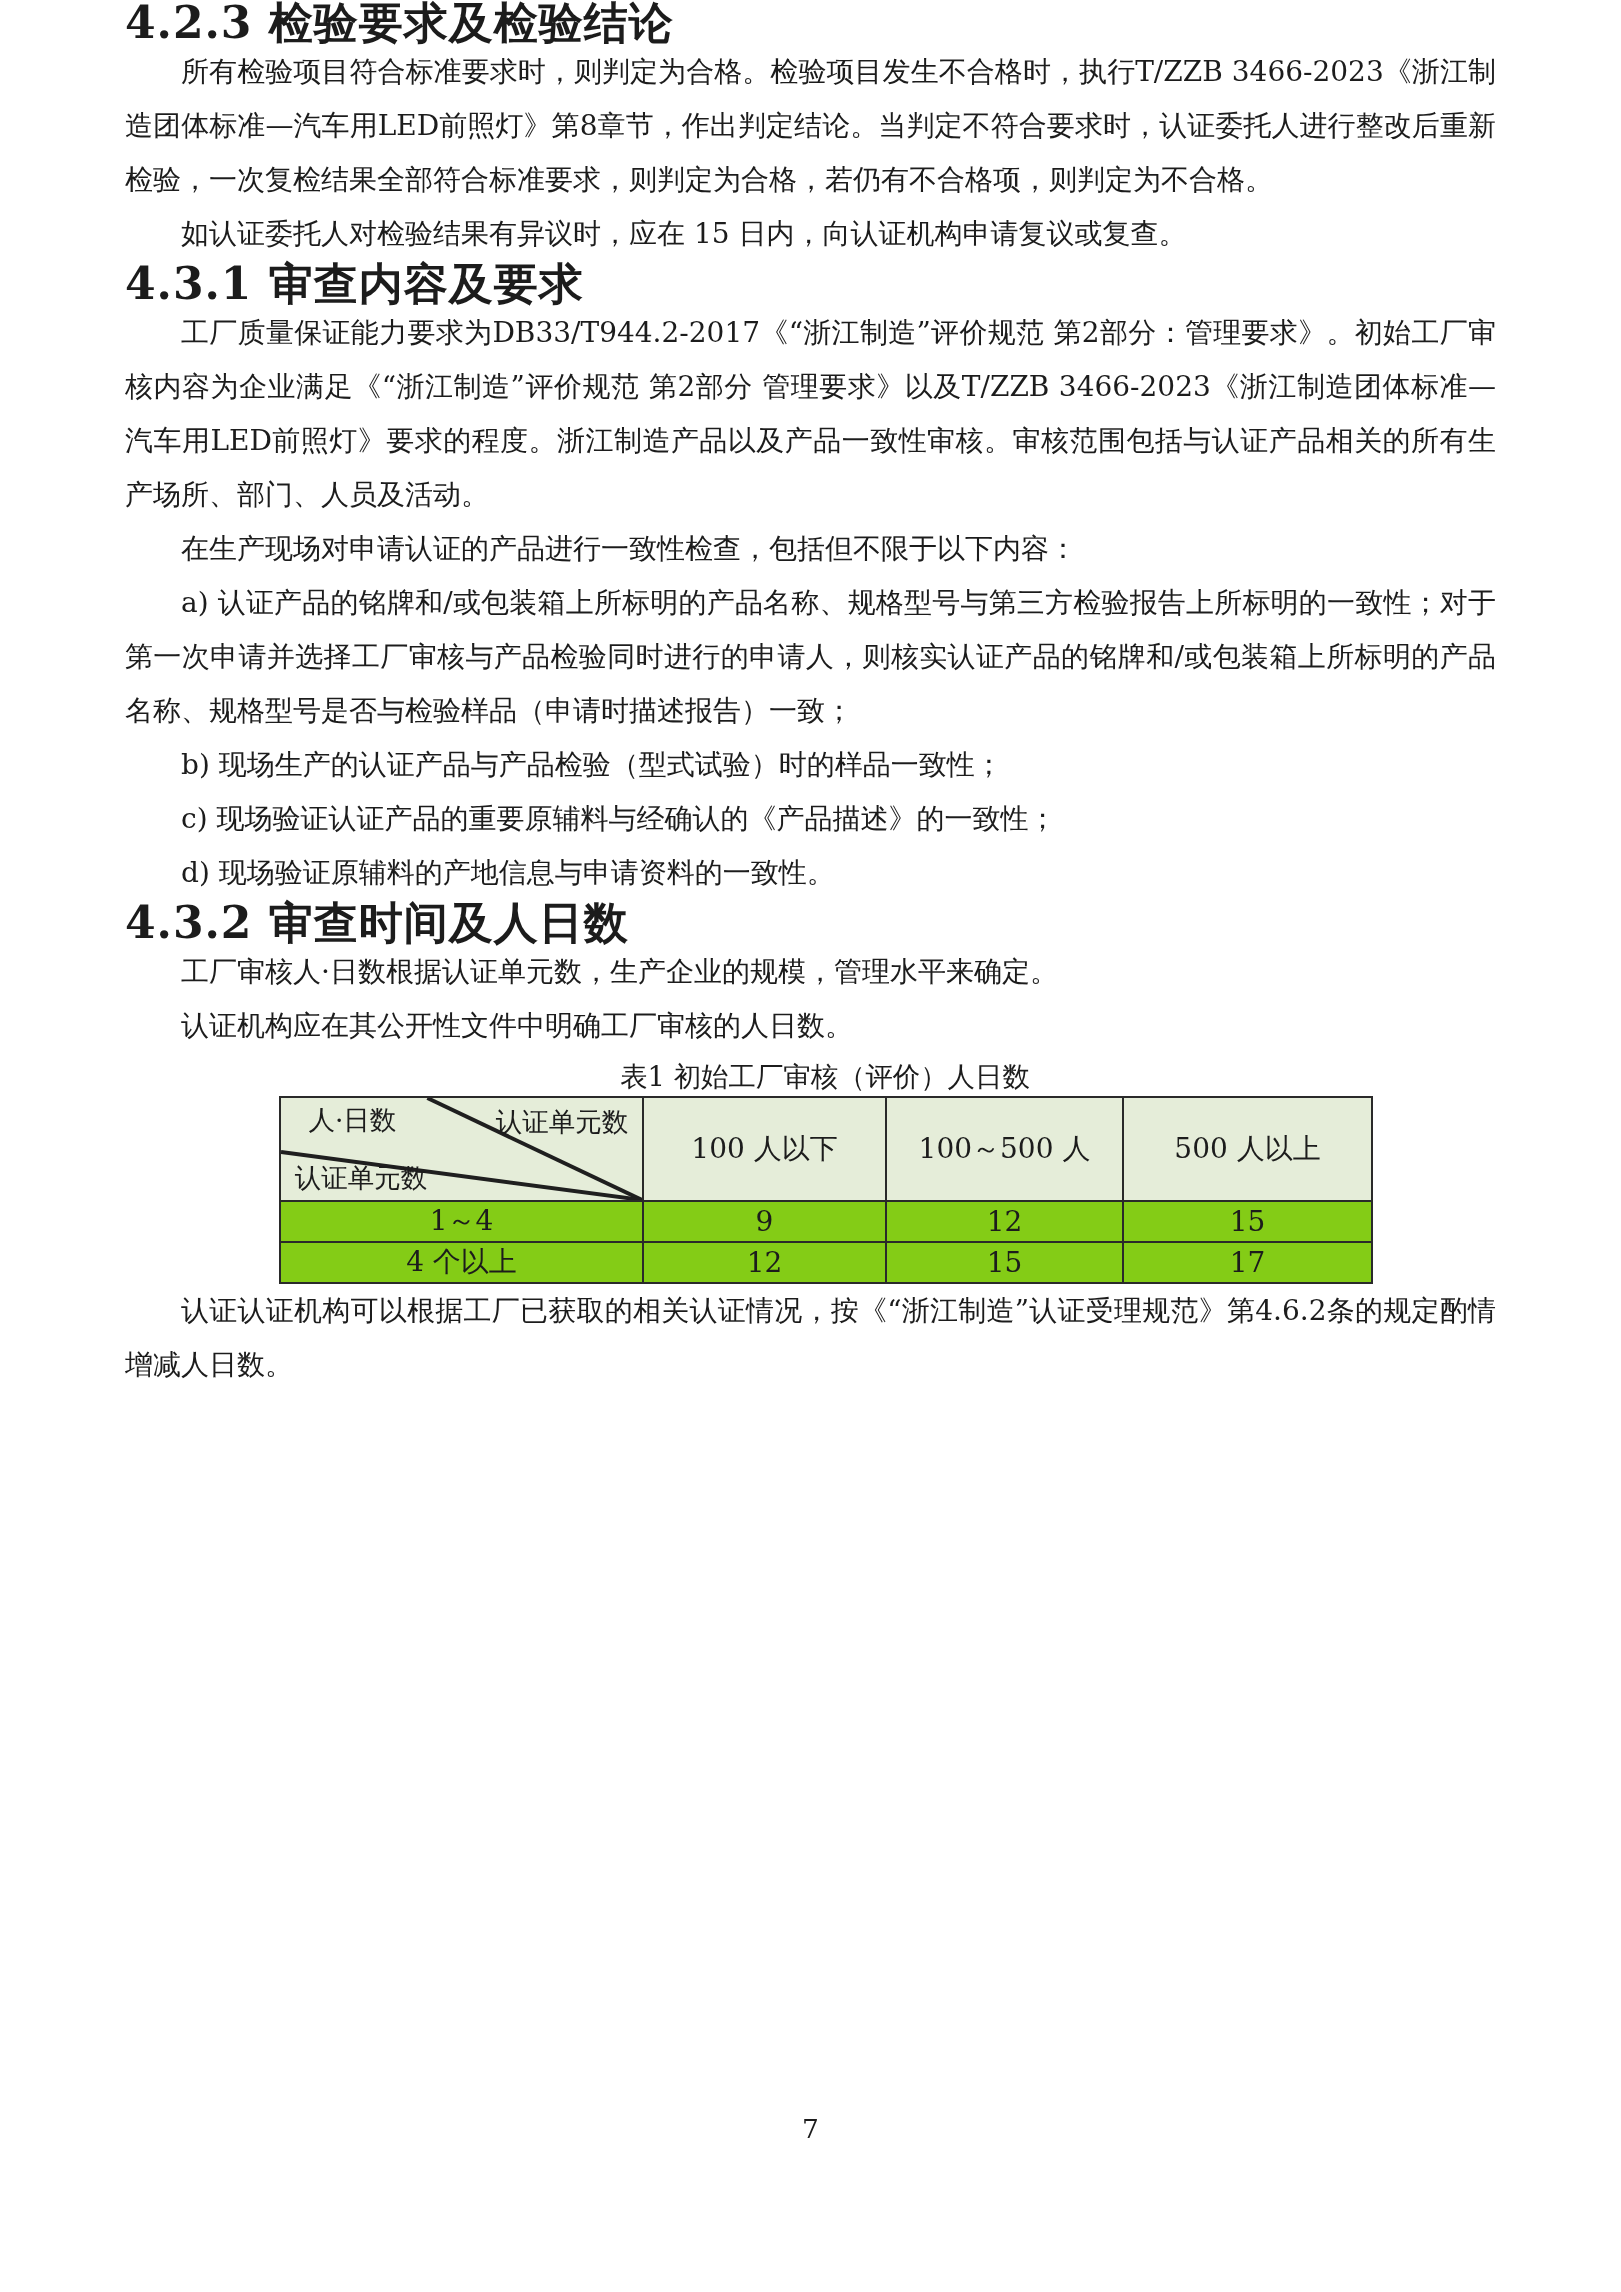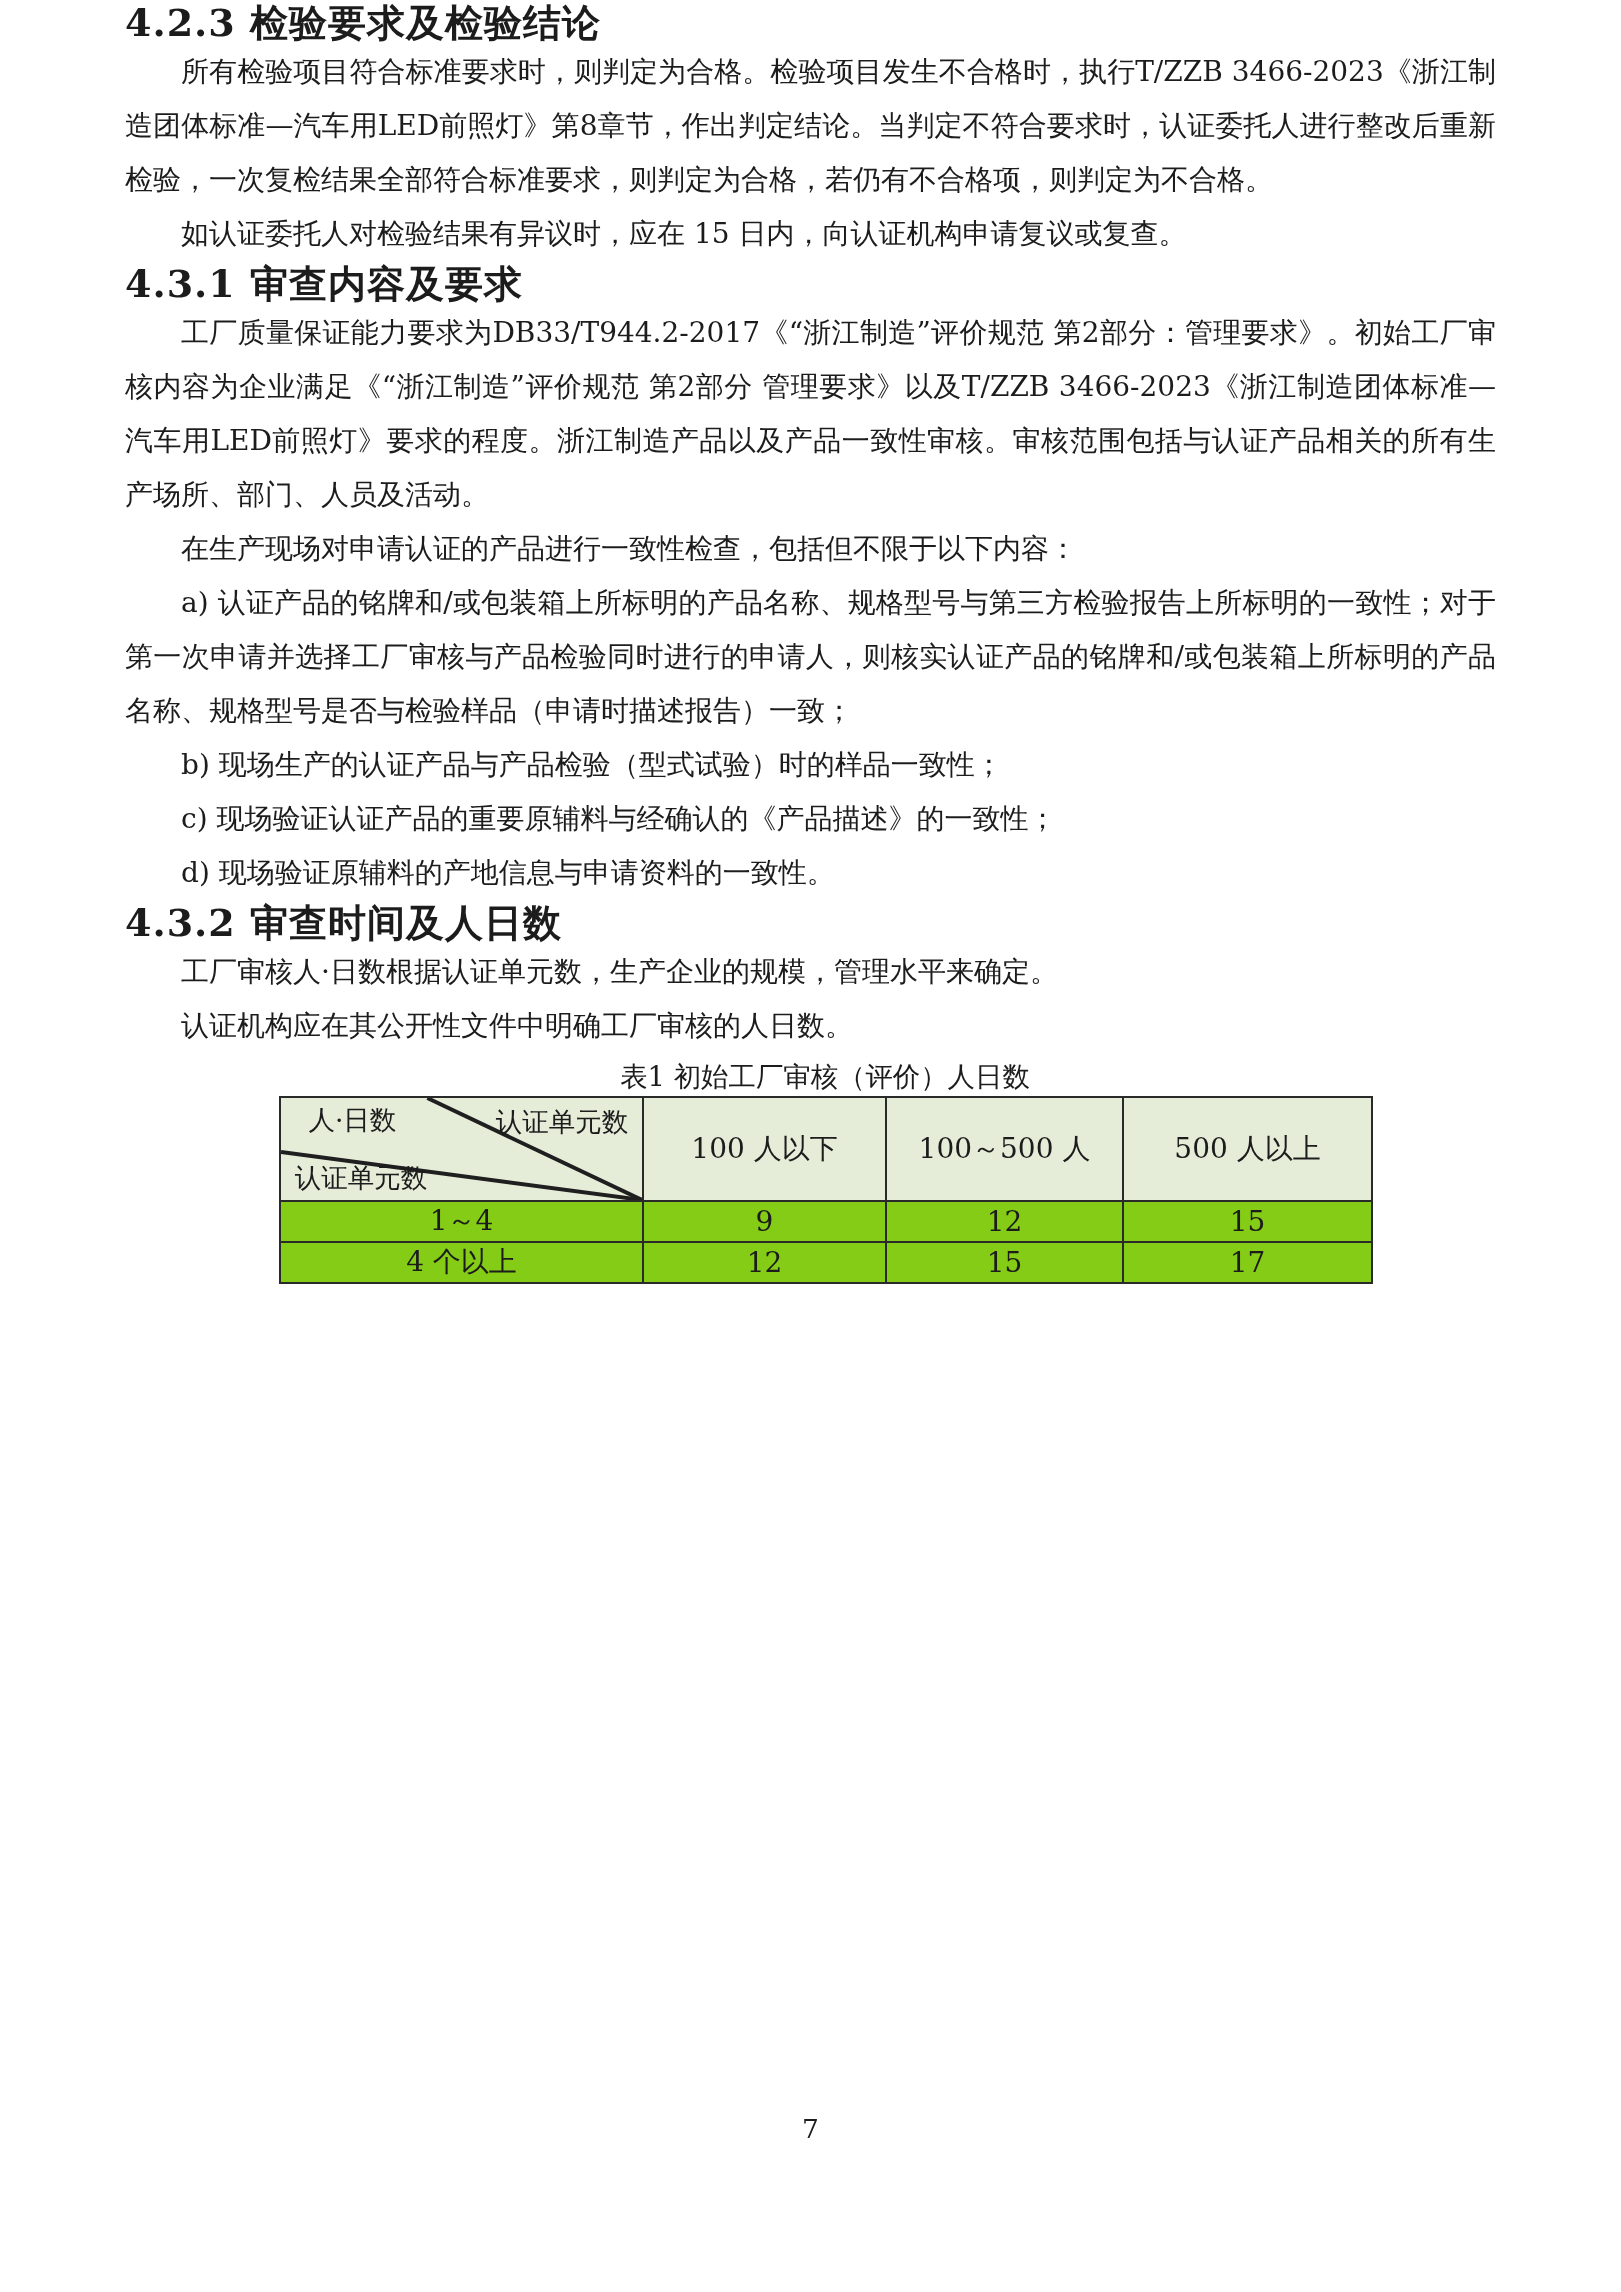--- a/index.html
+++ b/index.html
@@ -9,21 +9,21 @@
     height: 2293px;
     margin: 0 auto;
     background: #ffffff;
     font-family: "DejaVu Serif", "Liberation Serif", serif;
     color: #1c1c1c;
     overflow: hidden;
   }
   .content { padding: 0 125px; }
 
   h2.doc-heading, h3.doc-heading {
-    font-size: 38px;
+    font-size: 44px;
     font-weight: 700;
     letter-spacing: 1px;
     line-height: 45px;
     margin: 0;
   }
   .h-423 { margin-top: 241px; }
   .h-43  { margin-top: 25.5px; }
   .h-431 { margin-top: 102px; }
   .h-432 { margin-top: 33px; }
 
@@ -137,17 +137,18 @@
         </tr>
         <tr class="data-row">
           <td>4 个以上</td>
           <td>12</td>
           <td>15</td>
           <td>17</td>
         </tr>
       </tbody>
     </table>
 
+    <p class="body-text p-432-3">认证认证机构可以根据工厂已获取的相关认证情况，按《“浙江制造”认证受理规范》第4.6.2条的规定酌情增减人日数。</p>
   </div>
 
   <div class="page-number">7</div>
 </div>
 
 
 </body></html>

